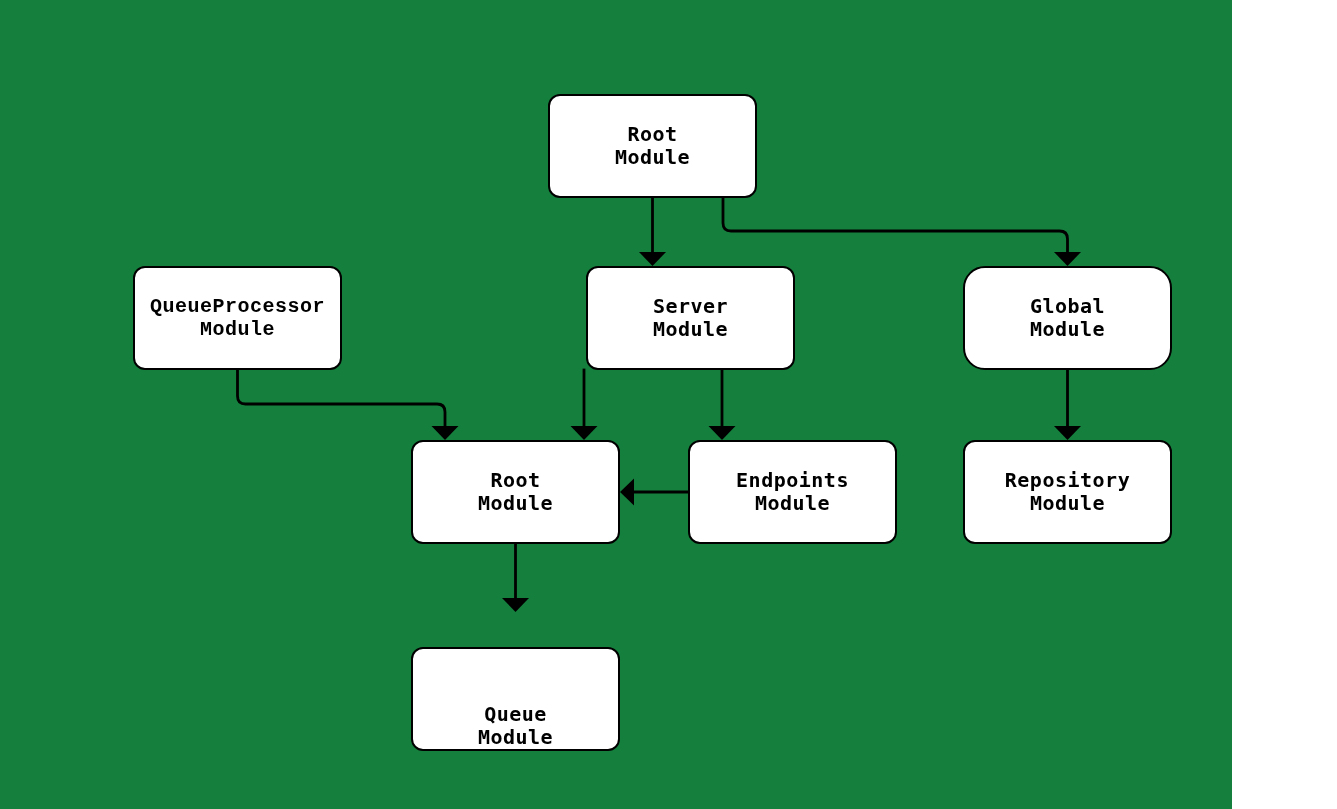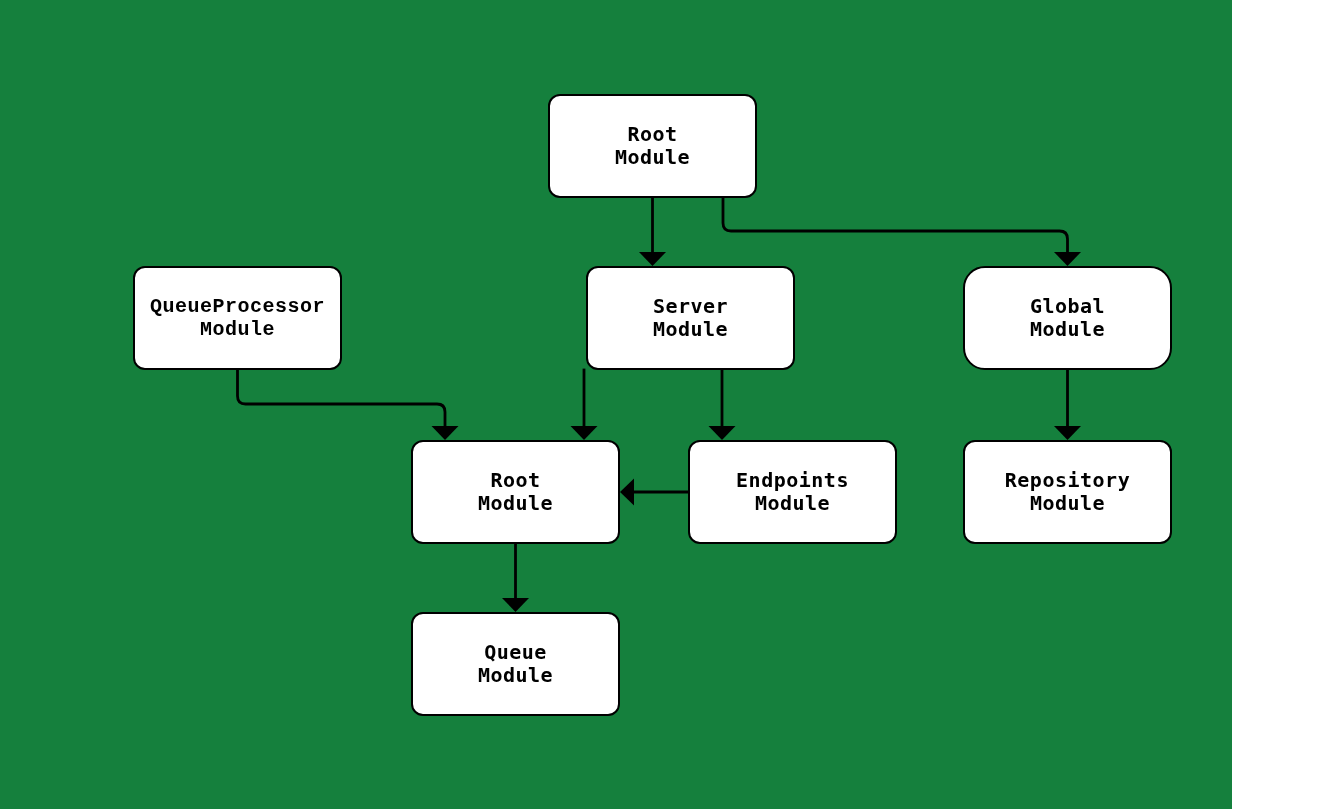--- a/index.html
+++ b/index.html
@@ -44,21 +44,21 @@
   .node span { display: block; }
 
   
   #node-root          { left: 548px; top:  94px; }
   #node-queueprocessor{ left: 133px; top: 266px; font-family: Liberation Mono, monospace; }
   #node-server        { left: 548px; top: 266px; margin-left: 38px; }
   #node-global        { left: 963px; top: 266px; border-radius: 22px; }
   #node-core          { left: 411px; top: 440px; }
   #node-endpoints     { left: 688px; top: 440px; }
   #node-repository    { left: 963px; top: 440px; }
-  #node-queue         { left: 411px; top: 612px; }
+  #node-queue         { left: 411px; top: 647px; justify-content: flex-end; }
 
   .edge-path {
     fill: none;
     stroke: #000000;
     stroke-width: 2.8px;
     stroke-linecap: square;
   }
   .arrow-head {
     fill: #000000;
     stroke: none;

